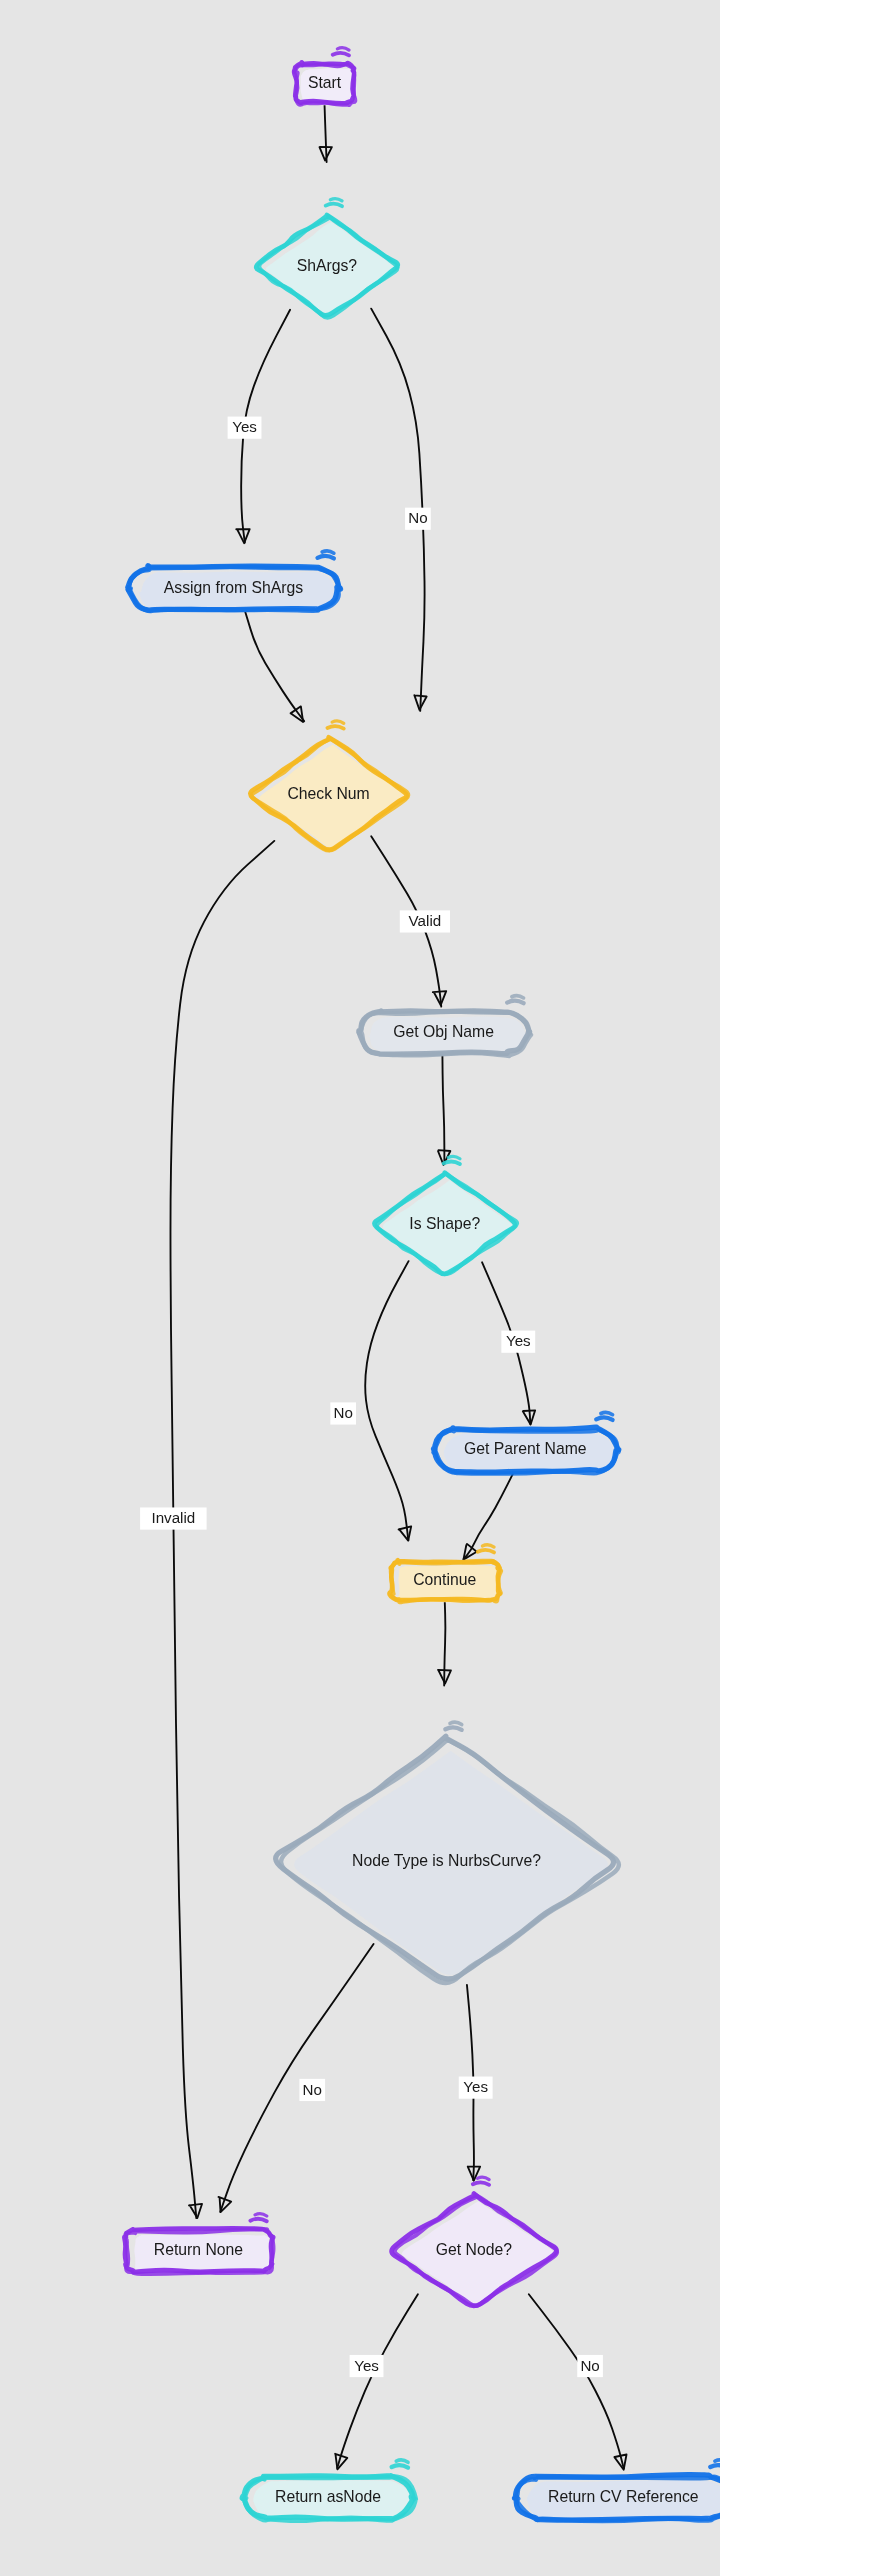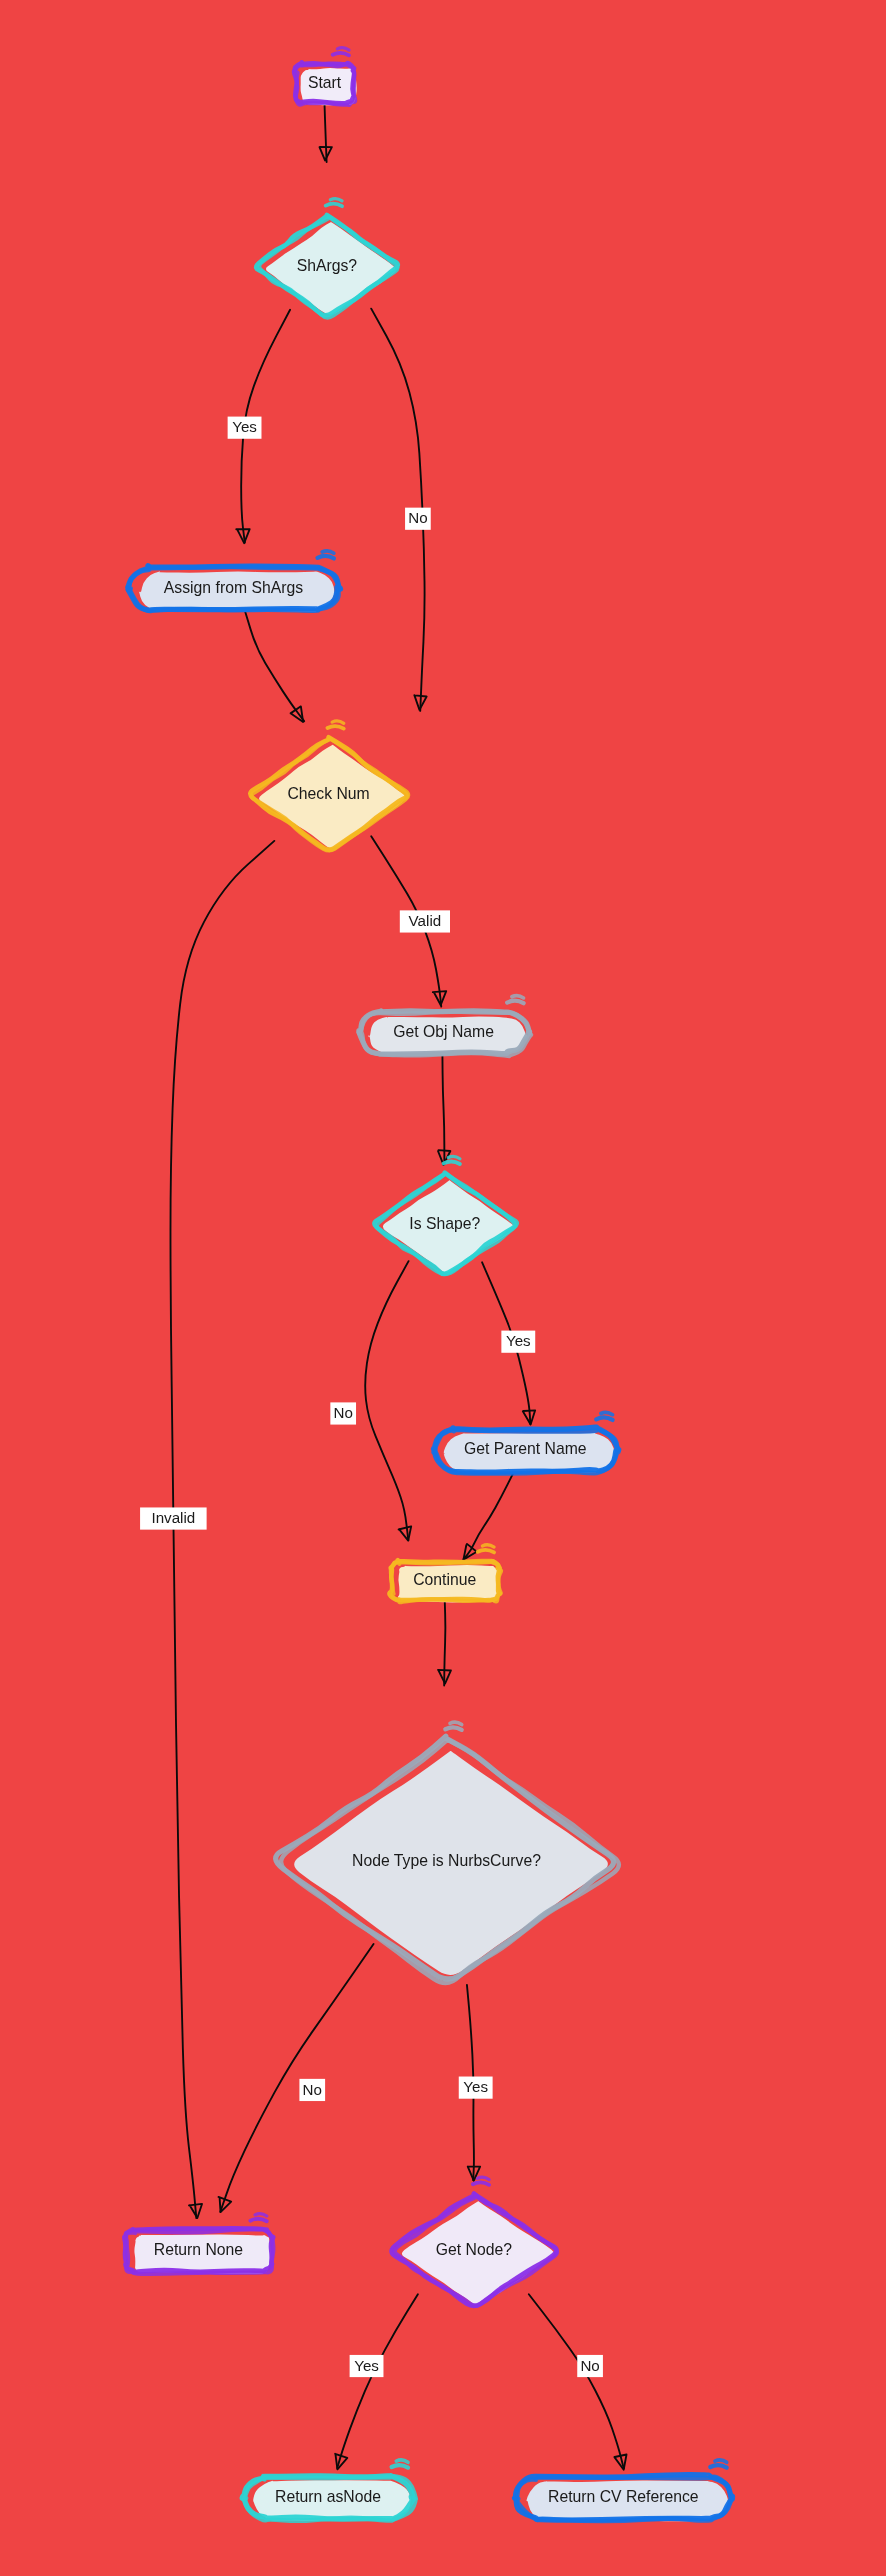--- a/index.html
+++ b/index.html
@@ -5,23 +5,23 @@
   html, body {
     margin: 0;
     padding: 0;
     background: #ffffff;
   }
   body {
     font-family: "Liberation Sans", sans-serif;
   }
   #canvas {
     position: relative;
-    width: 886px;
+    width: 720px;
     height: 2576px;
-    background: #ef4444;
+    background: #e5e5e5;
     overflow: hidden;
   }
   #flow-svg {
     position: absolute;
     top: 0;
     left: 0;
     width: 886px;
     height: 2576px;
   }
   .node-label {

